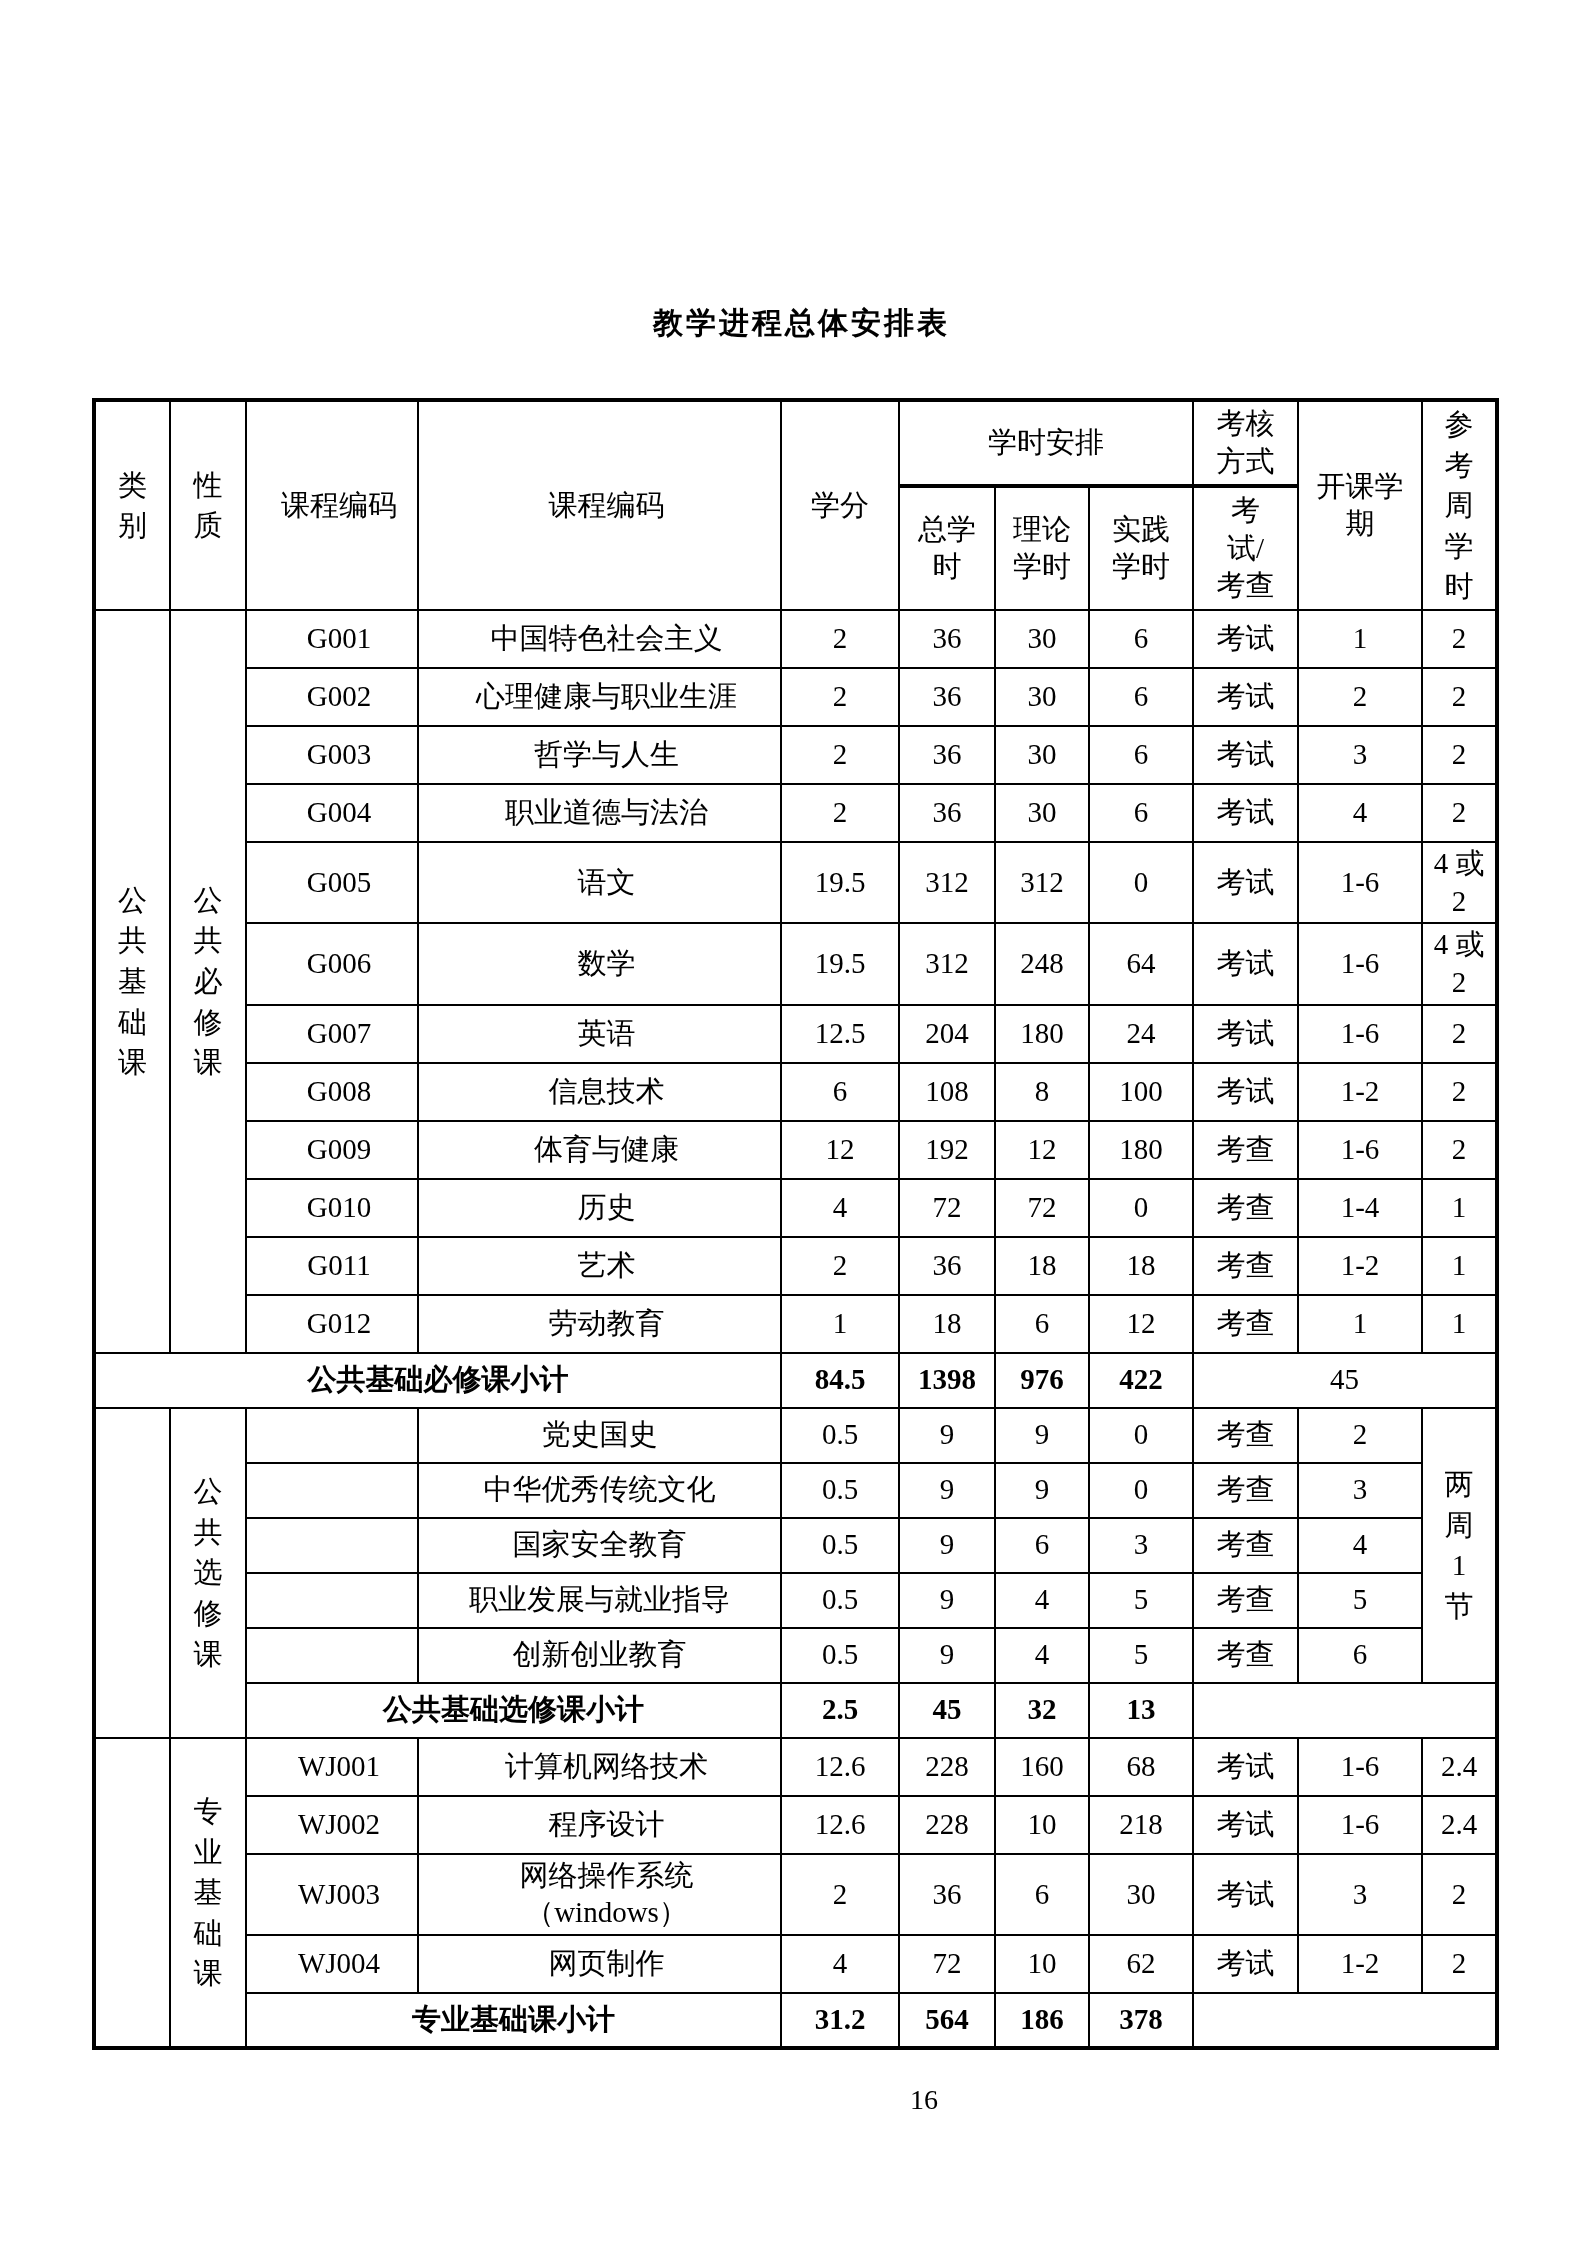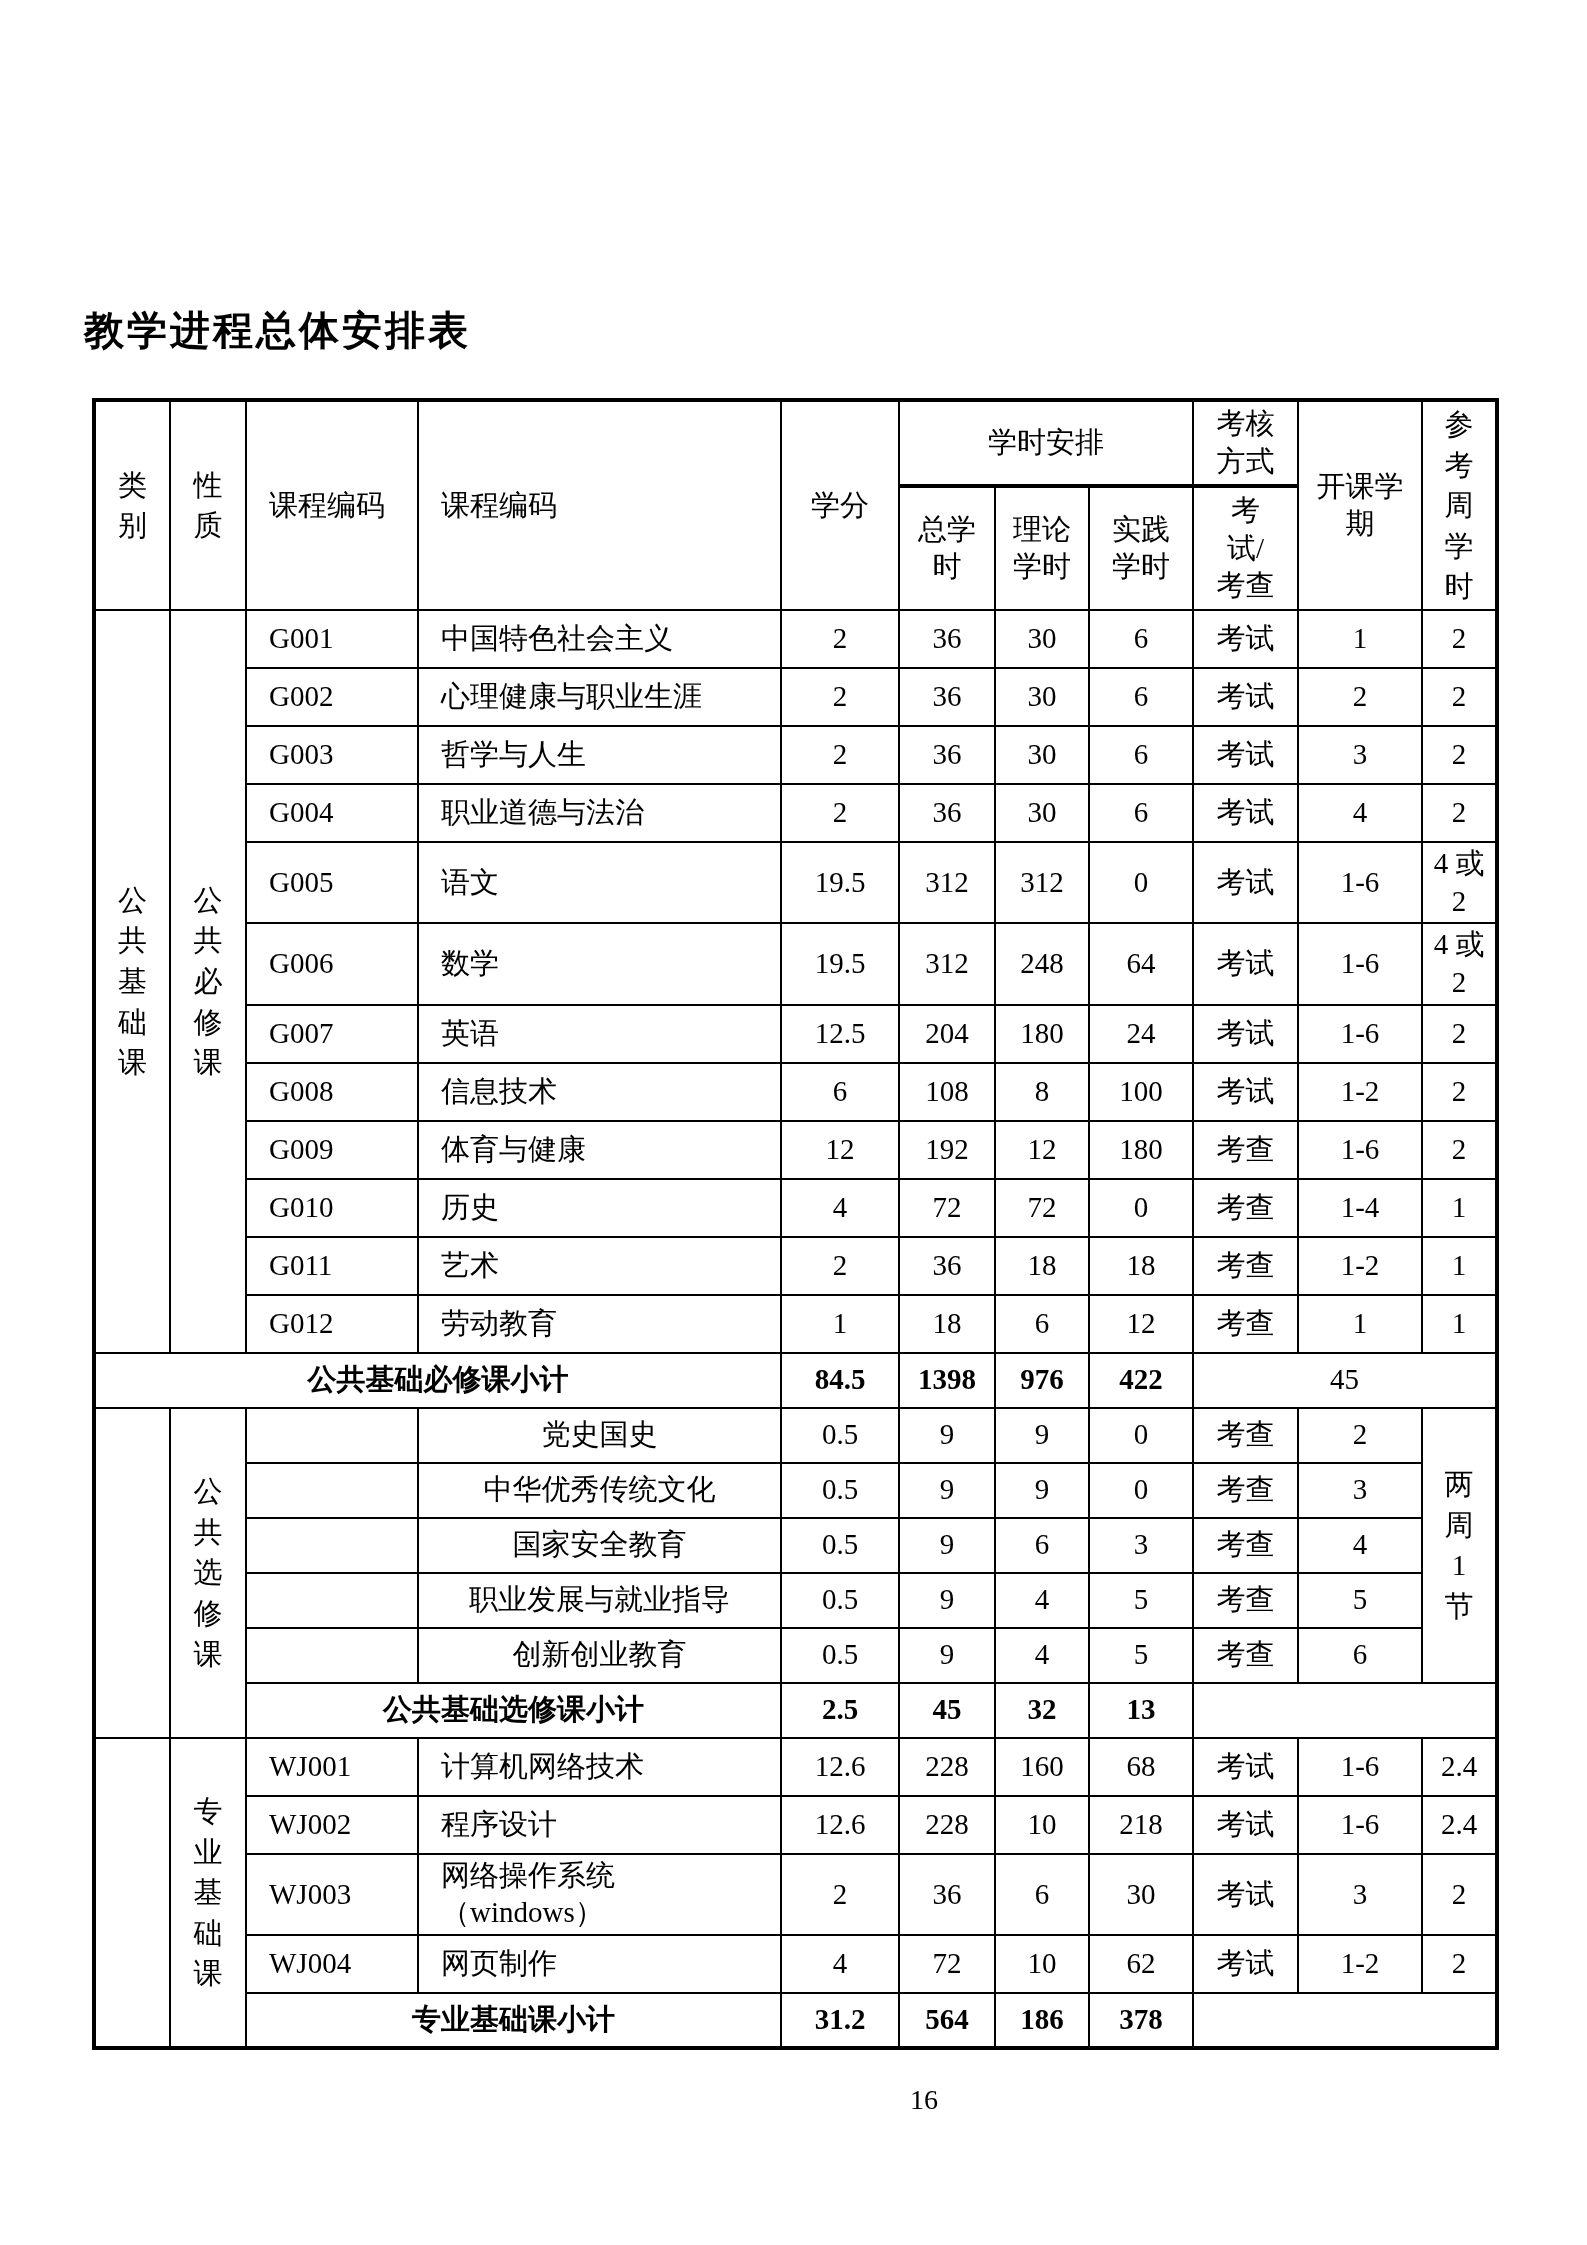--- a/index.html
+++ b/index.html
@@ -12,32 +12,32 @@
   #summary-wrap{position:absolute;left:230px;top:190px;}
   #summary{border-collapse:collapse;table-layout:fixed;width:1146px;border:3px solid #000;}
   #summary td{
     border:2px solid #000;height:52px;font-size:30px;text-align:center;
     padding:0 6px;overflow:hidden;
   }
   #summary td.lbl{font-weight:bold;}
   #summary tr.bold-row td{font-weight:bold;}
   
   .doc-title{
-    position:absolute;left:84px;top:303px;width:1403px;
-    font-size:40px;font-weight:bold;letter-spacing:3px;
+    position:absolute;left:100px;top:303px;width:1403px;text-align:center;
+    font-size:30px;font-weight:bold;letter-spacing:3px;
   }
   
   #main-wrap{position:absolute;left:92px;top:398px;}
   #main{border-collapse:collapse;table-layout:fixed;width:1403px;border:4px solid #000;}
   #main th,#main td{
     border:2px solid #000;font-size:29px;font-weight:normal;text-align:center;
     vertical-align:middle;padding:2px 8px;line-height:1.3;
     white-space:pre-line;overflow:hidden;
   }
-  #main .left{text-align:left;padding-left:22px;}
+  #main .left{text-align:center;padding-left:22px;}
   #main tr.h1{height:85px;}
   #main tr.h2{height:123px;}
   #main tr.rn{height:58px;}
   #main tr.rs{height:55px;}
   #main th.hdr-div{border-top:4px solid #000;}
   #main tr.sec-start td{border-top:1px solid #7f1d1d;}
   #main tr.sub td{border-top:2px solid #eab308;font-weight:bold;}
   #main tr.sub td.rmerge{font-weight:normal;}
   .vstack{
     display:inline-block;width:1.15em;word-break:break-all;

